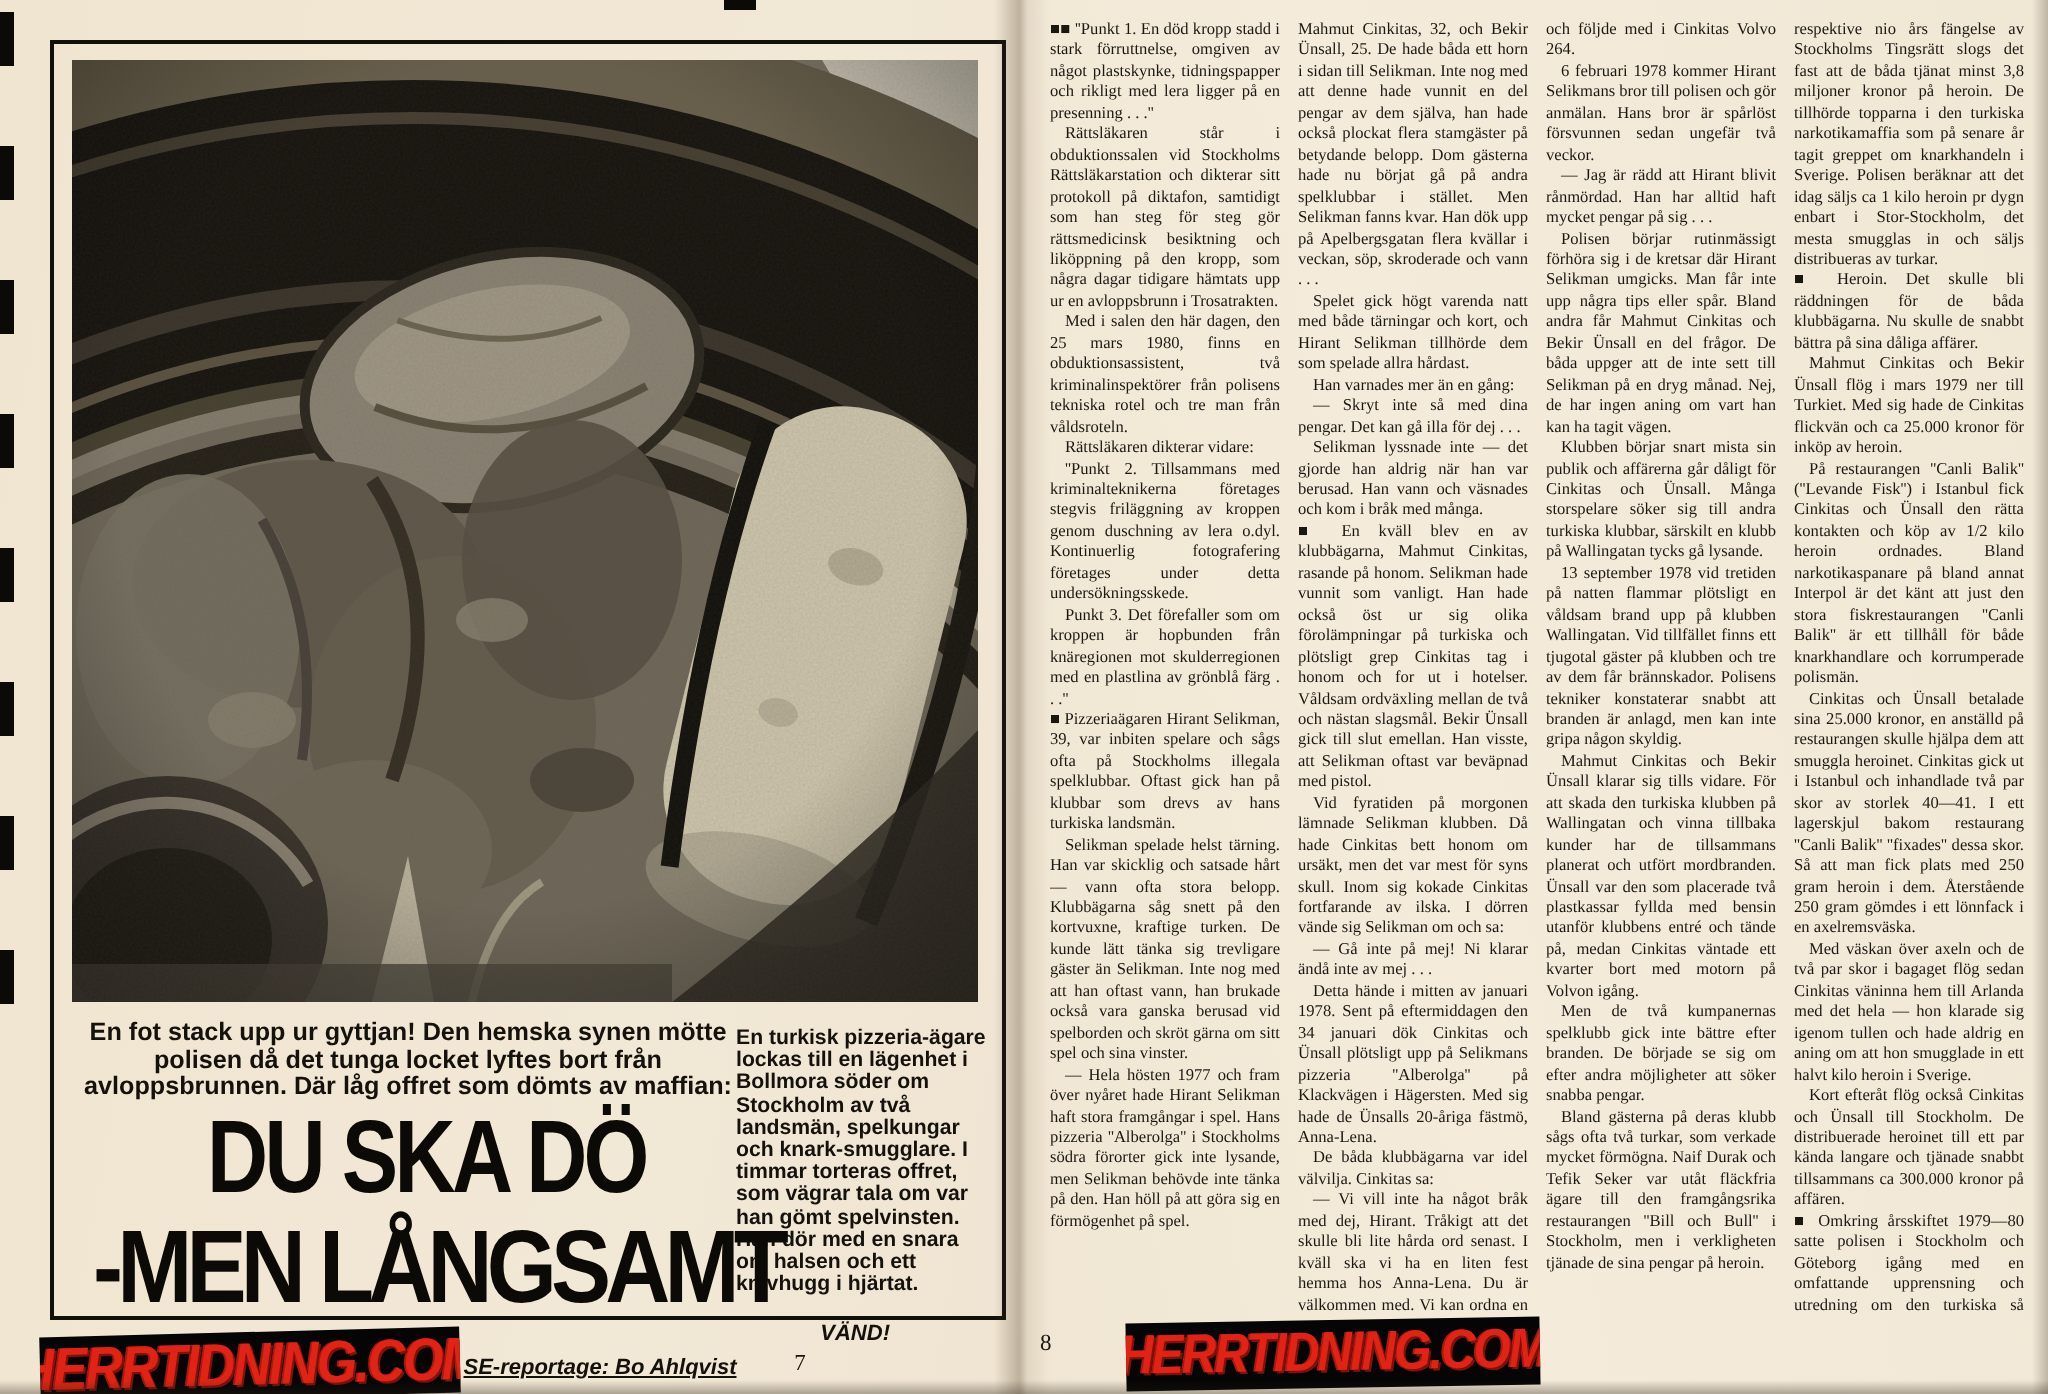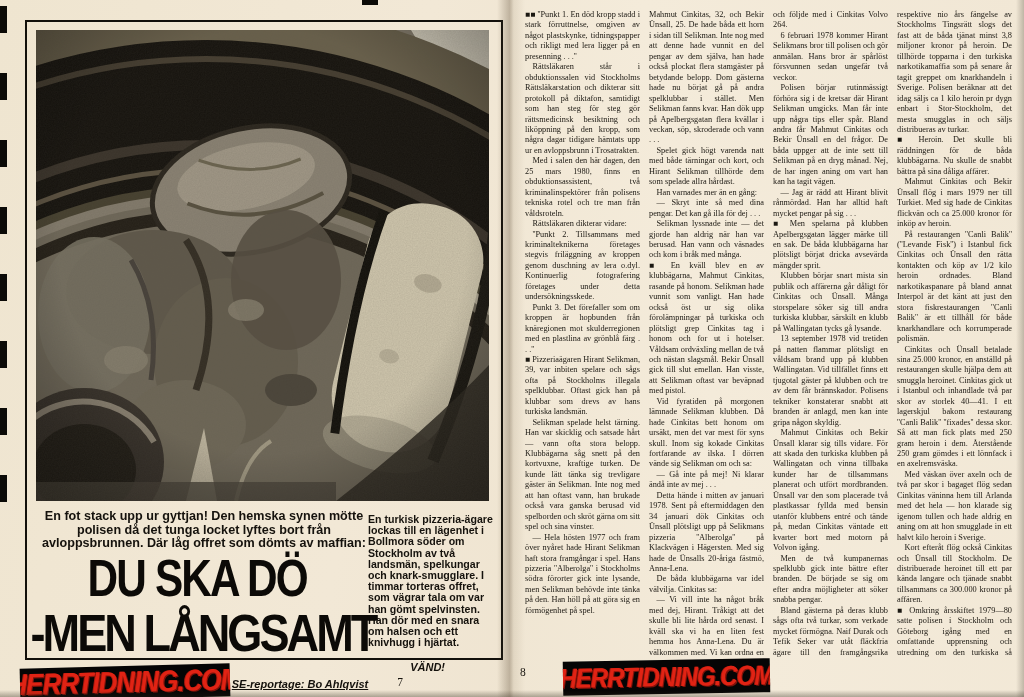--- a/index.html
+++ b/index.html
@@ -28,21 +28,21 @@
   .photo{position:absolute;left:9px;top:8px;width:453px;height:471px;background:#7b7466;overflow:hidden;}
   .photo svg{display:block;}
   .caption{
     position:absolute;left:12px;top:488px;width:330px;
     font-weight:bold;font-size:12.6px;line-height:13.6px;text-align:center;color:#15120d;
   }
   .standfirst{
     position:absolute;left:341px;top:492px;width:127px;
     font-weight:bold;font-size:10.6px;line-height:11.2px;text-align:left;color:#15120d;
   }
-  .headline{position:absolute;left:0px;top:533px;width:340px;text-align:center;color:#0c0a07;}
+  .headline{position:absolute;left:16px;top:533px;width:340px;text-align:center;color:#0c0a07;}
   .headline .hl{
     display:inline-block;white-space:nowrap;font-weight:bold;
     font-size:46px;line-height:47px;letter-spacing:-2px;
     transform:scaleX(0.92) scaleY(1.12);transform-origin:50% 50%;
   }
   .headline .hl2{margin-top:8px;transform:scaleX(0.98) scaleY(1.12);letter-spacing:-3px;}
   .byline{position:absolute;left:150px;top:678px;width:300px;text-align:center;
     font-weight:bold;font-style:italic;font-size:11px;color:#14110c;text-decoration:underline;}
   .turn-marker{position:absolute;left:380px;top:661px;width:65px;text-align:right;
     font-weight:bold;font-style:italic;font-size:11px;color:#14110c;}
@@ -204,23 +204,22 @@
       <p class="sect">■ En kväll blev en av klubbägarna, Mahmut Cinkitas, rasande på honom. Selikman hade vunnit som vanligt. Han hade också öst ur sig olika förolämpningar på turkiska och plötsligt grep Cinkitas tag i honom och for ut i hotelser. Våldsam ordväxling mellan de två och nästan slagsmål. Bekir Ünsall gick till slut emellan. Han visste, att Selikman oftast var beväpnad med pistol.</p>
       <p>Vid fyratiden på morgonen lämnade Selikman klubben. Då hade Cinkitas bett honom om ursäkt, men det var mest för syns skull. Inom sig kokade Cinkitas fortfarande av ilska. I dörren vände sig Selikman om och sa:</p>
       <p>— Gå inte på mej! Ni klarar ändå inte av mej . . .</p>
       <p>Detta hände i mitten av januari 1978. Sent på eftermiddagen den 34 januari dök Cinkitas och Ünsall plötsligt upp på Selikmans pizzeria ''Alberolga'' på Klackvägen i Hägersten. Med sig hade de Ünsalls 20-åriga fästmö, Anna-Lena.</p>
       <p>De båda klubbägarna var idel välvilja. Cinkitas sa:</p>
       <p>— Vi vill inte ha något bråk med dej, Hirant. Tråkigt att det skulle bli lite hårda ord senast. I kväll ska vi ha en liten fest hemma hos Anna-Lena. Du är välkommen med. Vi kan ordna en snygg flicka åt dej, också.</p>
     </div>
   <div class="col">
       <p class="cont">och följde med i Cinkitas Volvo 264.</p>
       <p>6 februari 1978 kommer Hirant Selikmans bror till polisen och gör anmälan. Hans bror är spårlöst försvunnen sedan ungefär två veckor.</p>
+      <p>— Jag är rädd att Hirant blivit rånmördad. Han har alltid haft mycket pengar på sig . . .</p>
       <p>Polisen börjar rutinmässigt förhöra sig i de kretsar där Hirant Selikman umgicks. Man får inte upp några tips eller spår. Bland andra får Mahmut Cinkitas och Bekir Ünsall en del frågor. De båda uppger att de inte sett till Selikman på en dryg månad. Nej, de har ingen aning om vart han kan ha tagit vägen.</p>
-      <p>— Jag är rädd att Hirant blivit rånmördad. Han har alltid haft mycket pengar på sig . . .</p>
-      <p class="sect">■ Men spelarna på klubben Apelbergsgatan lägger märke till en sak. De båda klubbägarna har plötsligt börjat dricka avsevärda mängder sprit.</p>
       <p>Klubben börjar snart mista sin publik och affärerna går dåligt för Cinkitas och Ünsall. Många storspelare söker sig till andra turkiska klubbar, särskilt en klubb på Wallingatan tycks gå lysande.</p>
       <p>13 september 1978 vid tretiden på natten flammar plötsligt en våldsam brand upp på klubben Wallingatan. Vid tillfället finns ett tjugotal gäster på klubben och tre av dem får brännskador. Polisens tekniker konstaterar snabbt att branden är anlagd, men kan inte gripa någon skyldig.</p>
       <p>Mahmut Cinkitas och Bekir Ünsall klarar sig tills vidare. För att skada den turkiska klubben på Wallingatan och vinna tillbaka kunder har de tillsammans planerat och utfört mordbranden. Ünsall var den som placerade två plastkassar fyllda med bensin utanför klubbens entré och tände på, medan Cinkitas väntade ett kvarter bort med motorn på Volvon igång.</p>
       <p>Men de två kumpanernas spelklubb gick inte bättre efter branden. De började se sig om efter andra möjligheter att söker snabba pengar.</p>
       <p>Bland gästerna på deras klubb sågs ofta två turkar, som verkade mycket förmögna. Naif Durak och Tefik Seker var utåt fläckfria ägare till den framgångsrika restaurangen ''Bill och Bull'' i Stockholm, men i verkligheten tjänade de sina pengar på heroin.</p>
     </div>
   <div class="col">
       <p class="cont">respektive nio års fängelse av Stockholms Tingsrätt slogs det fast att de båda tjänat minst 3,8 miljoner kronor på heroin. De tillhörde topparna i den turkiska narkotikamaffia som på senare år tagit greppet om knarkhandeln i Sverige. Polisen beräknar att det idag säljs ca 1 kilo heroin pr dygn enbart i Stor-Stockholm, det mesta smugglas in och säljs distribueras av turkar.</p>
       <p class="sect">■ Heroin. Det skulle bli räddningen för de båda klubbägarna. Nu skulle de snabbt bättra på sina dåliga affärer.</p>
       <p>Mahmut Cinkitas och Bekir Ünsall flög i mars 1979 ner till Turkiet. Med sig hade de Cinkitas flickvän och ca 25.000 kronor för inköp av heroin.</p>

